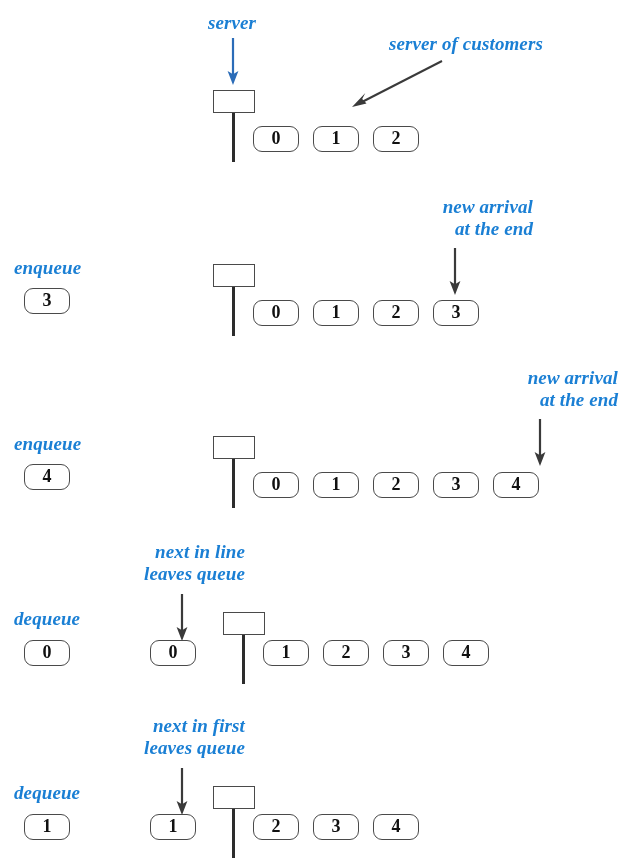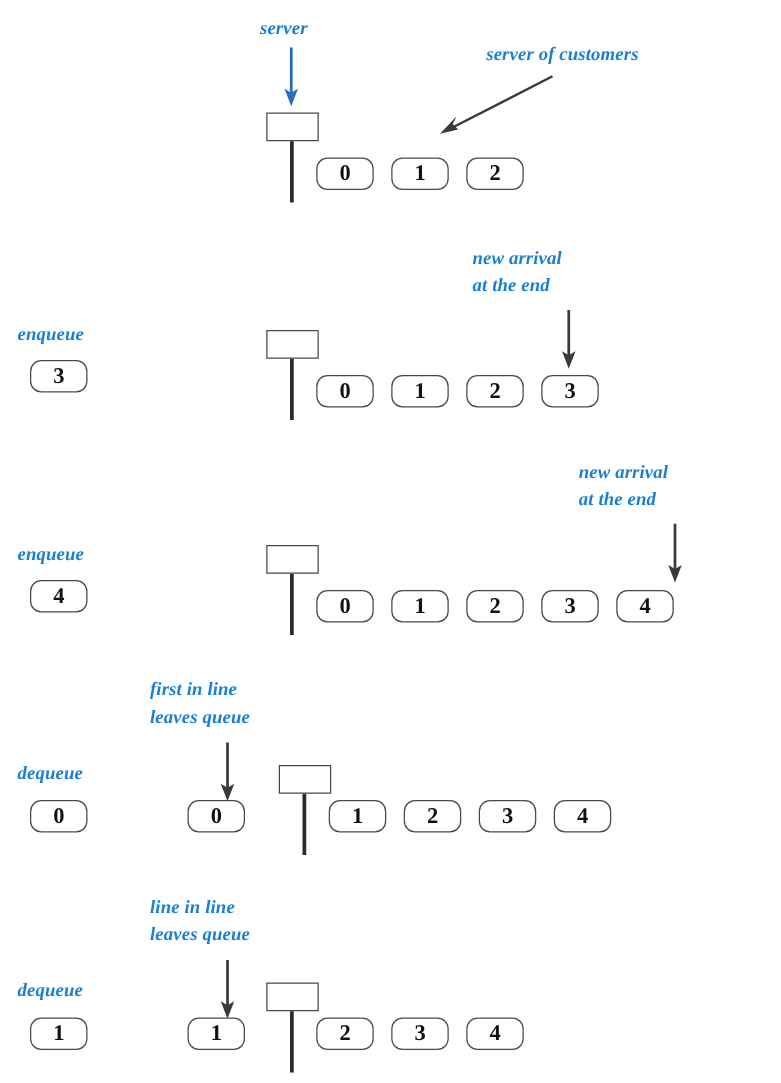--- a/index.html
+++ b/index.html
@@ -15,26 +15,26 @@
     overflow: hidden;
     font-family: "Liberation Serif", "DejaVu Serif", serif;
   }
 
   
   .anno {
     position: absolute;
     color: #1a7fd4;
     font-style: italic;
     font-weight: 700;
-    font-size: 15px;
+    font-size: 19px;
     line-height: 22px;
     white-space: nowrap;
     letter-spacing: 0.1px;
   }
-  .anno.center { text-align: left; }
+  .anno.center { text-align: right; }
 
   
   .box {
     position: absolute;
     width: 46px;
     height: 26px;
     box-sizing: border-box;
     border: 1.6px solid #4a4a4a;
     border-radius: 9px;
     background: #ffffff;
@@ -147,21 +147,21 @@
 
     <div class="box" style="left:253px; top:472px;">0</div>
     <div class="box" style="left:313px; top:472px;">1</div>
     <div class="box" style="left:373px; top:472px;">2</div>
     <div class="box" style="left:433px; top:472px;">3</div>
     <div class="box" style="left:493px; top:472px;">4</div>
   </div>
 
   <div>
 
-    <div class="anno center" style="left:120px; top:541px; width:125px;">first in line</div>
+    <div class="anno center" style="left:120px; top:541px; width:125px;">next in line</div>
     <div class="anno center" style="left:120px; top:563px; width:125px;">leaves queue</div>
 
     <svg class="arrow-svg" style="left:171px; top:594px;" width="24" height="48">
       <line x1="11" y1="0" x2="11" y2="38" stroke="#3a3a3a" stroke-width="2.2"></line>
       <polygon points="11,47 5.6,33 11,36.2 16.4,33" fill="#3a3a3a"></polygon>
     </svg>
 
     <div class="anno" style="left:14px; top:608px;">dequeue</div>
     <div class="box" style="left:24px; top:640px;">0</div>
 
@@ -173,21 +173,21 @@
     </div>
 
     <div class="box" style="left:263px; top:640px;">1</div>
     <div class="box" style="left:323px; top:640px;">2</div>
     <div class="box" style="left:383px; top:640px;">3</div>
     <div class="box" style="left:443px; top:640px;">4</div>
   </div>
 
   <div>
 
-    <div class="anno center" style="left:120px; top:715px; width:125px;">line in line</div>
+    <div class="anno center" style="left:120px; top:715px; width:125px;">next in first</div>
     <div class="anno center" style="left:120px; top:737px; width:125px;">leaves queue</div>
 
     <svg class="arrow-svg" style="left:171px; top:768px;" width="24" height="48">
       <line x1="11" y1="0" x2="11" y2="38" stroke="#3a3a3a" stroke-width="2.2"></line>
       <polygon points="11,47 5.6,33 11,36.2 16.4,33" fill="#3a3a3a"></polygon>
     </svg>
 
     <div class="anno" style="left:14px; top:782px;">dequeue</div>
     <div class="box" style="left:24px; top:814px;">1</div>
 

